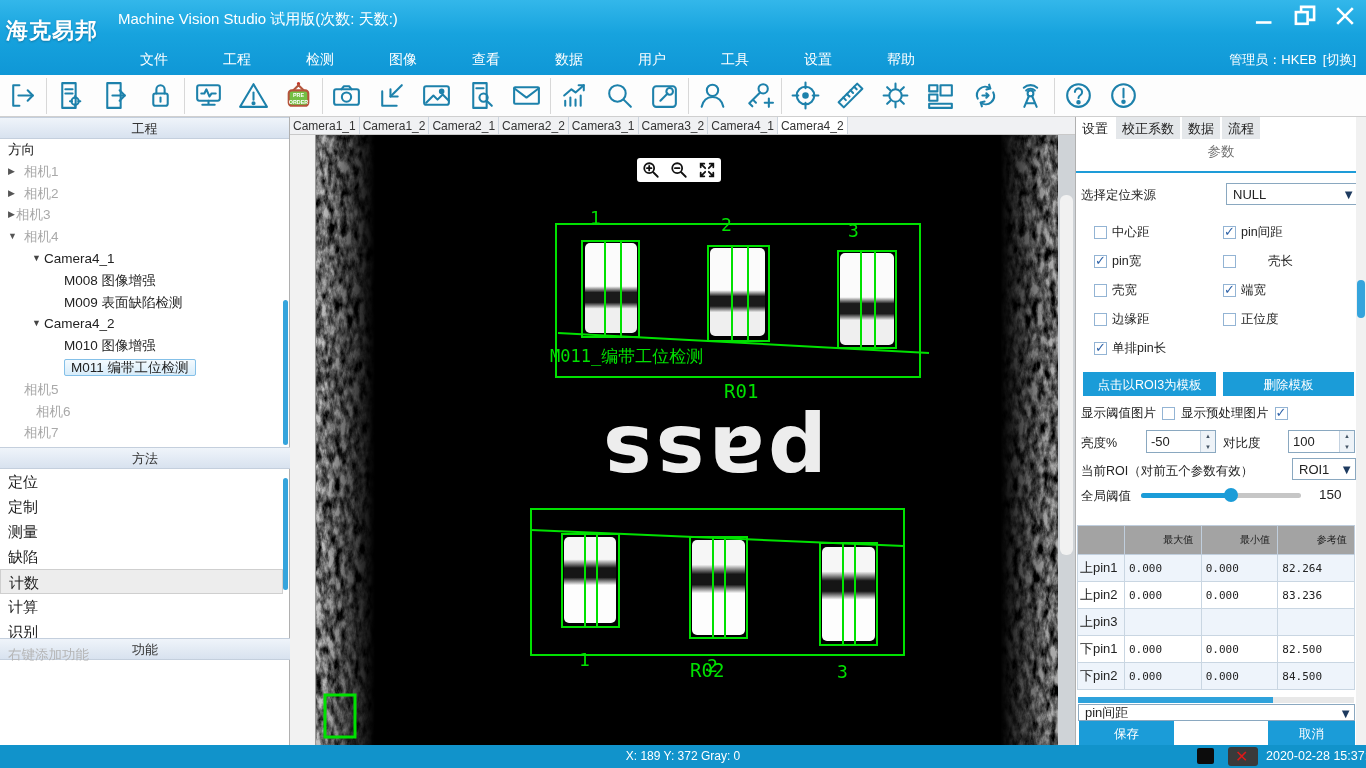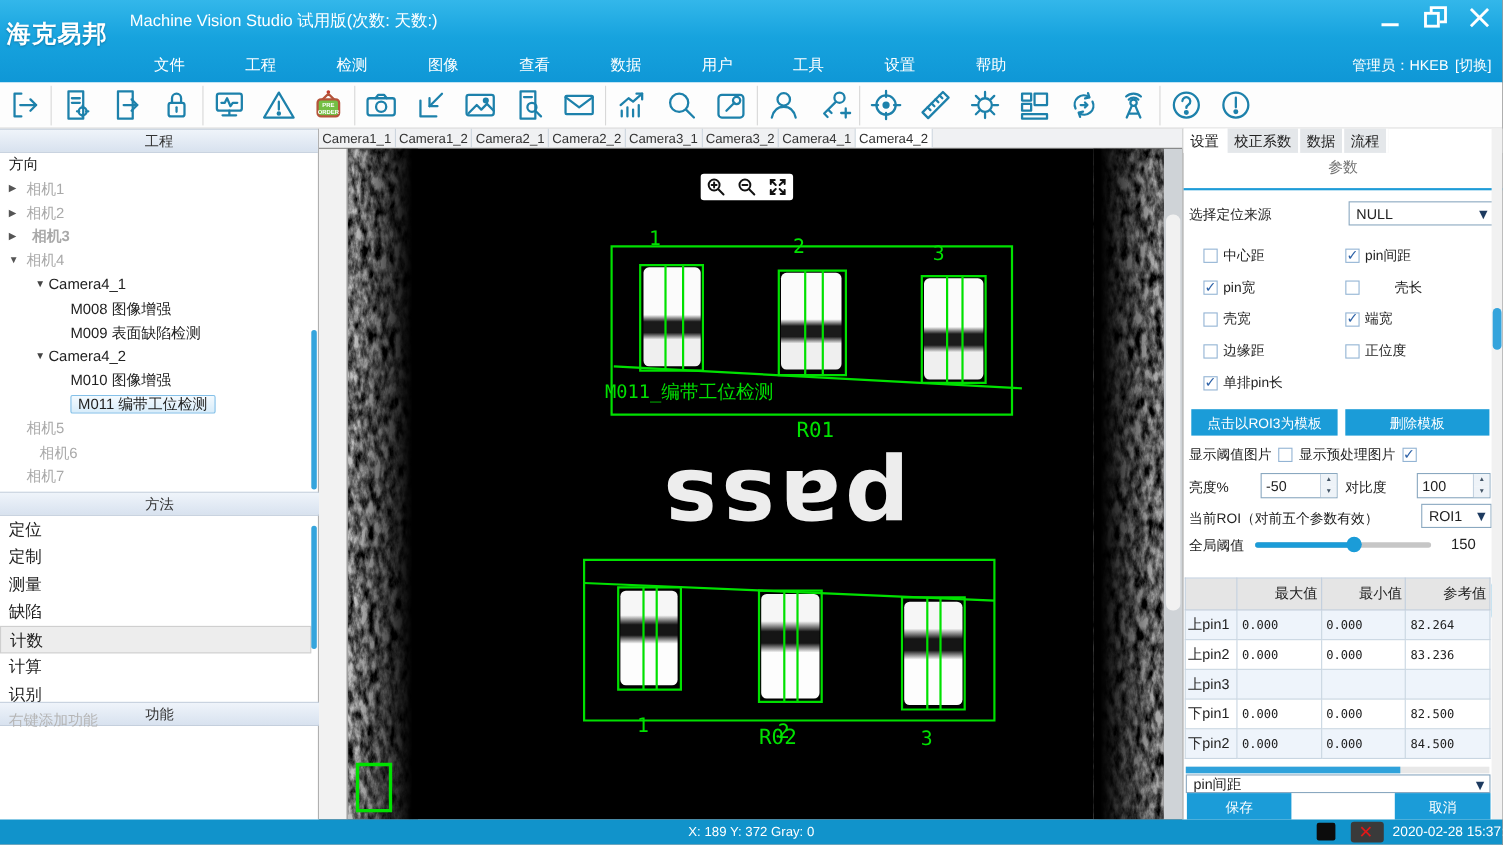--- a/index.html
+++ b/index.html
@@ -100,21 +100,21 @@
     line-height:24px;font-size:12.5px;border:none;}
   .showrow{position:absolute;left:5px;top:288px;display:flex;align-items:center;gap:6px;font-size:12.5px;}
   .spin{position:absolute;height:23px;border:1px solid #8aa8c0;background:#fff;display:flex;}
   .spin .val{flex:1;padding:3px 4px;font-size:13px;}
   .spin .btns{width:15px;border-left:1px solid #c4d2e0;display:flex;flex-direction:column;}
   .spin .btns span{flex:1;font-size:6px;color:#456;text-align:center;line-height:10px;background:#eef3f8;}
   .slider-track{position:absolute;height:5px;border-radius:3px;background:#c6c6c6;}
   .slider-fill{position:absolute;left:0;top:0;height:5px;border-radius:3px;background:#1b9cd8;}
   .slider-thumb{position:absolute;top:-5px;width:14px;height:14px;border-radius:50%;background:#1b9cd8;}
   .ptable{position:absolute;left:1px;top:408px;width:278px;border-collapse:collapse;font-size:12px;}
-  .ptable th{background:#e5e5e5;border:1px solid #c0cedd;font-weight:normal;height:29px;font-size:13px;padding-left:32px;}
+  .ptable th{background:#a3a3a3;border:1px solid #c0cedd;font-weight:normal;height:29px;font-size:10px;padding-left:32px;}
   .ptable td{border:1px solid #c9d6e2;height:27px;padding:2px 4px;font-size:11px;
     font-family:"DejaVu Sans Mono","Liberation Mono",monospace;}
   .ptable td.rowlab{font-family:"Liberation Sans",sans-serif;font-size:13px;padding:2px 2px;width:47px;}
   .ptable tr:nth-child(odd) td{background:#eef4fb;}
   .ptable tr:nth-child(even) td{background:#fff;}
   .tbl-vthumb{position:absolute;left:280px;top:412px;width:6px;height:34px;background:#35a4dc;border-radius:3px;}
   .hscroll{position:absolute;left:2px;top:580px;width:276px;height:6px;background:#e8e8e8;}
   .hscroll .hthumb{position:absolute;left:0;top:0;height:6px;width:195px;background:#2fa2db;}
   .rscroll{position:absolute;left:1356px;top:117px;width:10px;height:628px;background:#f1f1f1;}
   .rscroll .thumb{position:absolute;left:1px;top:163px;width:8px;height:38px;background:#35a4dc;border-radius:4px;}
@@ -356,21 +356,21 @@
         </svg>
       </div>
     </div>
 
   <div class="sidebar">
     <div class="sec-head">工程</div>
     <div class="treelist">
         <div class="tree-item"><span class="lab-box" style="margin-left: 8px;">方向</span></div>
         <div class="tree-item dim"><span class="arr" style="left: 8px;">▶</span><span class="lab-box" style="margin-left: 24px;">相机1</span></div>
         <div class="tree-item dim"><span class="arr" style="left: 8px;">▶</span><span class="lab-box" style="margin-left: 24px;">相机2</span></div>
-        <div class="tree-item dim"><span class="arr" style="left: 8px;">▶</span><span class="lab-box" style="margin-left: 29px; font-weight: bold;">相机3</span></div>
+        <div class="tree-item dim"><span class="arr" style="left: 8px;">▶</span><span class="lab-box" style="margin-left: 16px;">相机3</span></div>
         <div class="tree-item dim"><span class="arr" style="left: 8px;">▼</span><span class="lab-box" style="margin-left: 24px;">相机4</span></div>
         <div class="tree-item"><span class="arr" style="left: 32px;">▼</span><span class="lab-box" style="margin-left: 44px;">Camera4_1</span></div>
         <div class="tree-item"><span class="lab-box" style="margin-left: 64px;">M008  图像增强</span></div>
         <div class="tree-item"><span class="lab-box" style="margin-left: 64px;">M009  表面缺陷检测</span></div>
         <div class="tree-item"><span class="arr" style="left: 32px;">▼</span><span class="lab-box" style="margin-left: 44px;">Camera4_2</span></div>
         <div class="tree-item"><span class="lab-box" style="margin-left: 64px;">M010  图像增强</span></div>
         <div class="tree-item sel"><span class="lab-box" style="margin-left: 64px;">M011  编带工位检测</span></div>
         <div class="tree-item dim"><span class="lab-box" style="margin-left: 24px;">相机5</span></div>
         <div class="tree-item dim"><span class="lab-box" style="margin-left: 36px;">相机6</span></div>
         <div class="tree-item dim"><span class="lab-box" style="margin-left: 24px;">相机7</span></div>

